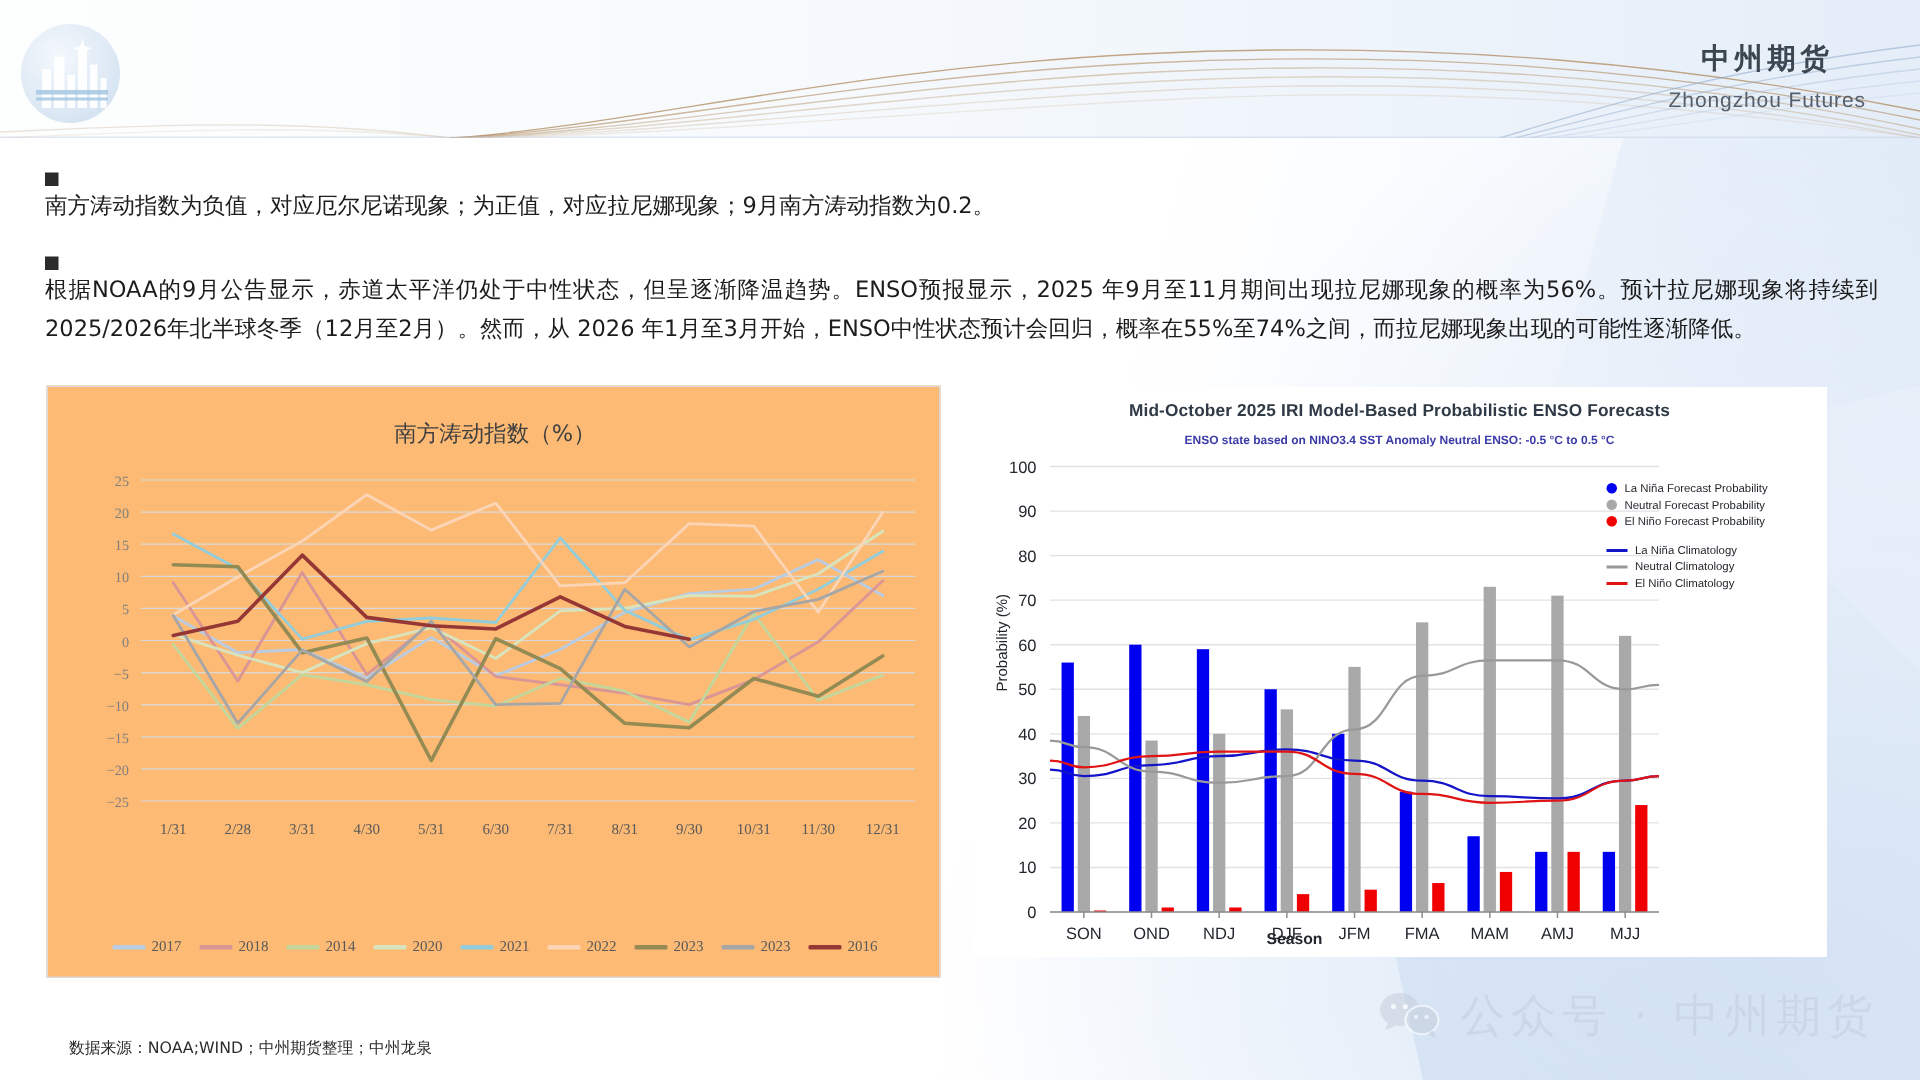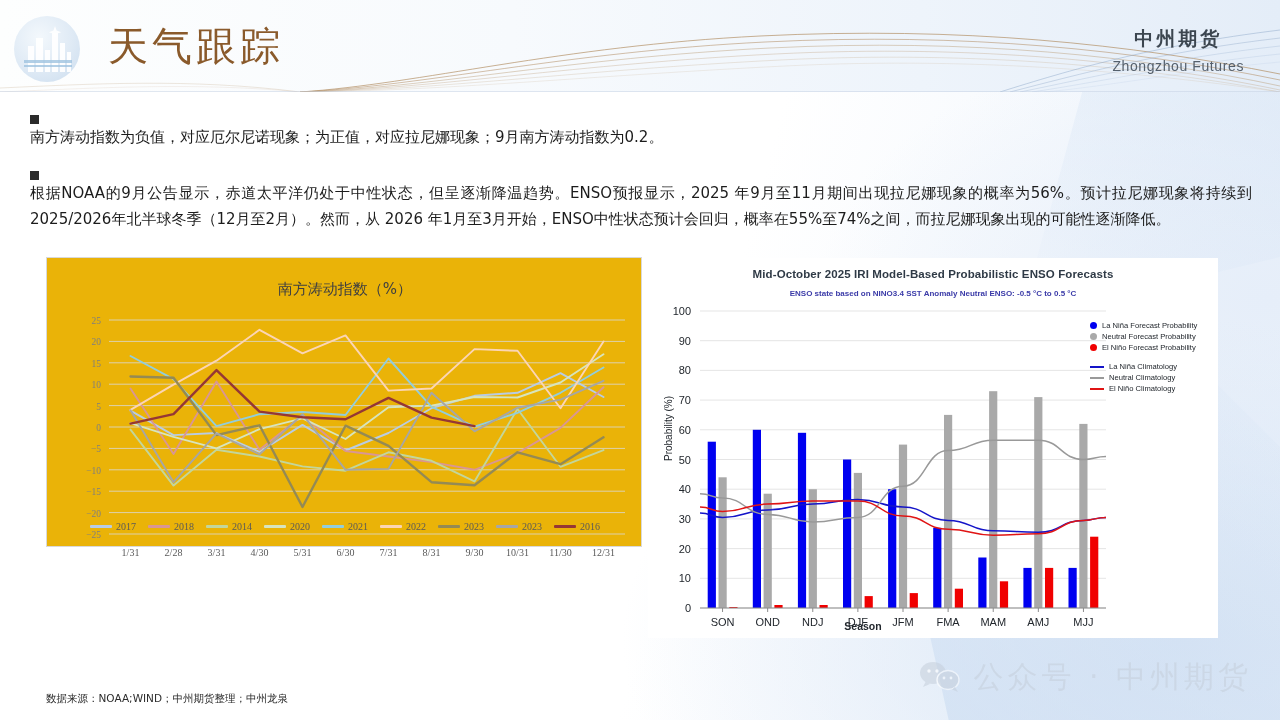--- a/index.html
+++ b/index.html
@@ -45,37 +45,37 @@
   .brand-en{font-size:14px;letter-spacing:.6px;color:#55606c;margin-top:6px;}
 
   
   .bullets{position:absolute;left:30px;top:108px;width:1222px;}
   .bullet{display:flex;align-items:flex-start;margin-bottom:14px;flex-direction:column;}
   .bullet-mark{width:9px;height:9px;background:#2b2b2b;flex:0 0 9px;margin:7px 14px 0 0;}
   .bullet-text{font-size:15px;line-height:26px;color:#1c1c1c;text-align:justify;
      font-family:"DejaVu Sans","Liberation Sans",sans-serif;}
 
   
-  .chart-left{position:absolute;left:46px;top:257px;width:596px;height:290px;
-     background:#eab308;border:1px solid #d9d9d9;box-sizing:border-box;}
+  .chart-left{position:absolute;left:31px;top:257px;width:596px;height:395px;
+     background:#fdba74;border:1px solid #d9d9d9;box-sizing:border-box;}
   .chart-left-title{position:absolute;left:0;top:22px;width:596px;text-align:center;
      font-size:15px;color:#404040;font-family:"DejaVu Sans","Liberation Sans",sans-serif;}
   .soi-plot{position:absolute;left:0;top:48px;}
   .soi-legend{position:absolute;left:0;bottom:14px;width:596px;
      display:flex;justify-content:center;align-items:flex-start;gap:2px;flex-wrap:nowrap;}
   .lg-item{display:flex;align-items:center;gap:4px;margin:0 5px;}
   .lg-swatch{width:22px;height:3px;border-radius:1px;}
   .lg-label{font-size:10px;color:#595959;font-family:"Liberation Serif",serif;}
 
   .chart-right{position:absolute;left:648px;top:258px;width:570px;height:380px;background:#ffffff;}
   .iri-title{position:absolute;left:0;top:10px;width:570px;text-align:center;
      font-size:11.5px;font-weight:bold;color:#2f3a46;letter-spacing:.1px;}
   .iri-sub{position:absolute;left:0;top:31px;width:570px;text-align:center;
      font-size:8px;font-weight:bold;color:#3b3ba8;}
-  .iri-legend{position:absolute;left:442px;top:62px;}
+  .iri-legend{position:absolute;left:423px;top:62px;}
   .iri-lg-row{display:flex;align-items:center;gap:5px;height:11px;}
   .iri-dot{width:7px;height:7px;border-radius:50%;flex:0 0 7px;}
   .iri-line{width:14px;height:2px;flex:0 0 14px;}
   .iri-lg-txt{font-size:7.6px;color:#22272d;white-space:nowrap;}
   .iri-lg-gap{height:8px;}
   .ylabel{position:absolute;left:-12px;top:165px;transform:rotate(-90deg);
      font-size:10px;color:#22272d;}
   .xlabel{position:absolute;left:0;top:362px;width:430px;text-align:center;
      font-size:10.5px;font-weight:bold;color:#22272d;}
 
@@ -128,21 +128,20 @@
         <rect x="53" y="36" width="4" height="20"></rect>
       </g>
       <g fill="#9fc3e0" opacity=".8">
         <rect x="10" y="44" width="48" height="3"></rect>
         <rect x="10" y="49" width="48" height="2"></rect>
       </g>
       <path d="M41,10 l1.6,4.6 4.6,1.6 -4.6,1.6 -1.6,4.6 -1.6,-4.6 -4.6,-1.6 4.6,-1.6 z" fill="#ffffff" opacity=".9"></path>
     </svg>
   </div>
 
-  <div class="title-cn">天气跟踪</div>
 
   <div class="brand">
     <div class="brand-cn">中州期货</div>
     <div class="brand-en">Zhongzhou Futures</div>
   </div>
 </div>
 
 <div class="bullets">
   <div class="bullet">
     <span class="bullet-mark"></span>

